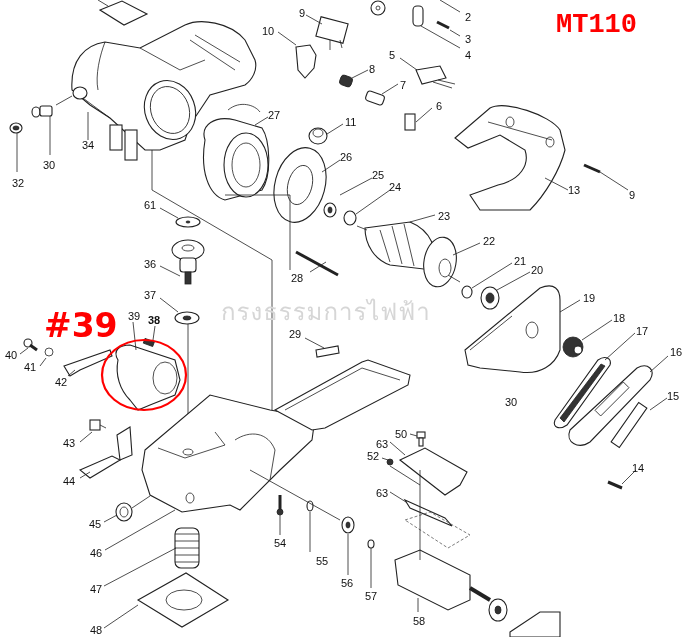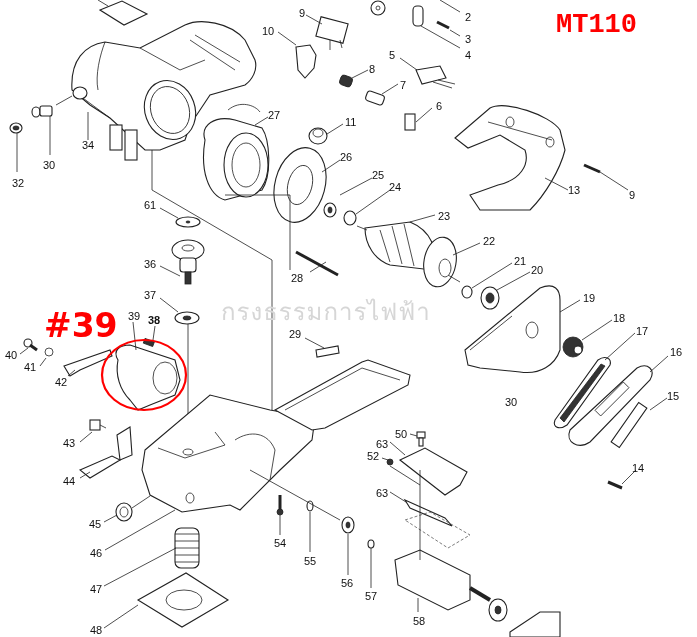--- a/index.html
+++ b/index.html
@@ -398,17 +398,17 @@
     <div class="callout" style="left: 63px; top: 476px;">44</div>
     <div class="callout" style="left: 89px; top: 519px;">45</div>
     <div class="callout" style="left: 90px; top: 548px;">46</div>
     <div class="callout" style="left: 90px; top: 584px;">47</div>
     <div class="callout" style="left: 90px; top: 625px;">48</div>
     <div class="callout" style="left: 395px; top: 429px;">50</div>
     <div class="callout" style="left: 376px; top: 439px;">63</div>
     <div class="callout" style="left: 367px; top: 451px;">52</div>
     <div class="callout" style="left: 376px; top: 488px;">63</div>
     <div class="callout" style="left: 274px; top: 538px;">54</div>
-    <div class="callout" style="left: 304px; top: 556px;">55</div>
+    <div class="callout" style="left: 316px; top: 556px;">55</div>
     <div class="callout" style="left: 341px; top: 578px;">56</div>
     <div class="callout" style="left: 365px; top: 591px; text-align: right;">57</div>
     <div class="callout" style="left: 413px; top: 616px;">58</div>
   </div>
 
 </body></html>

